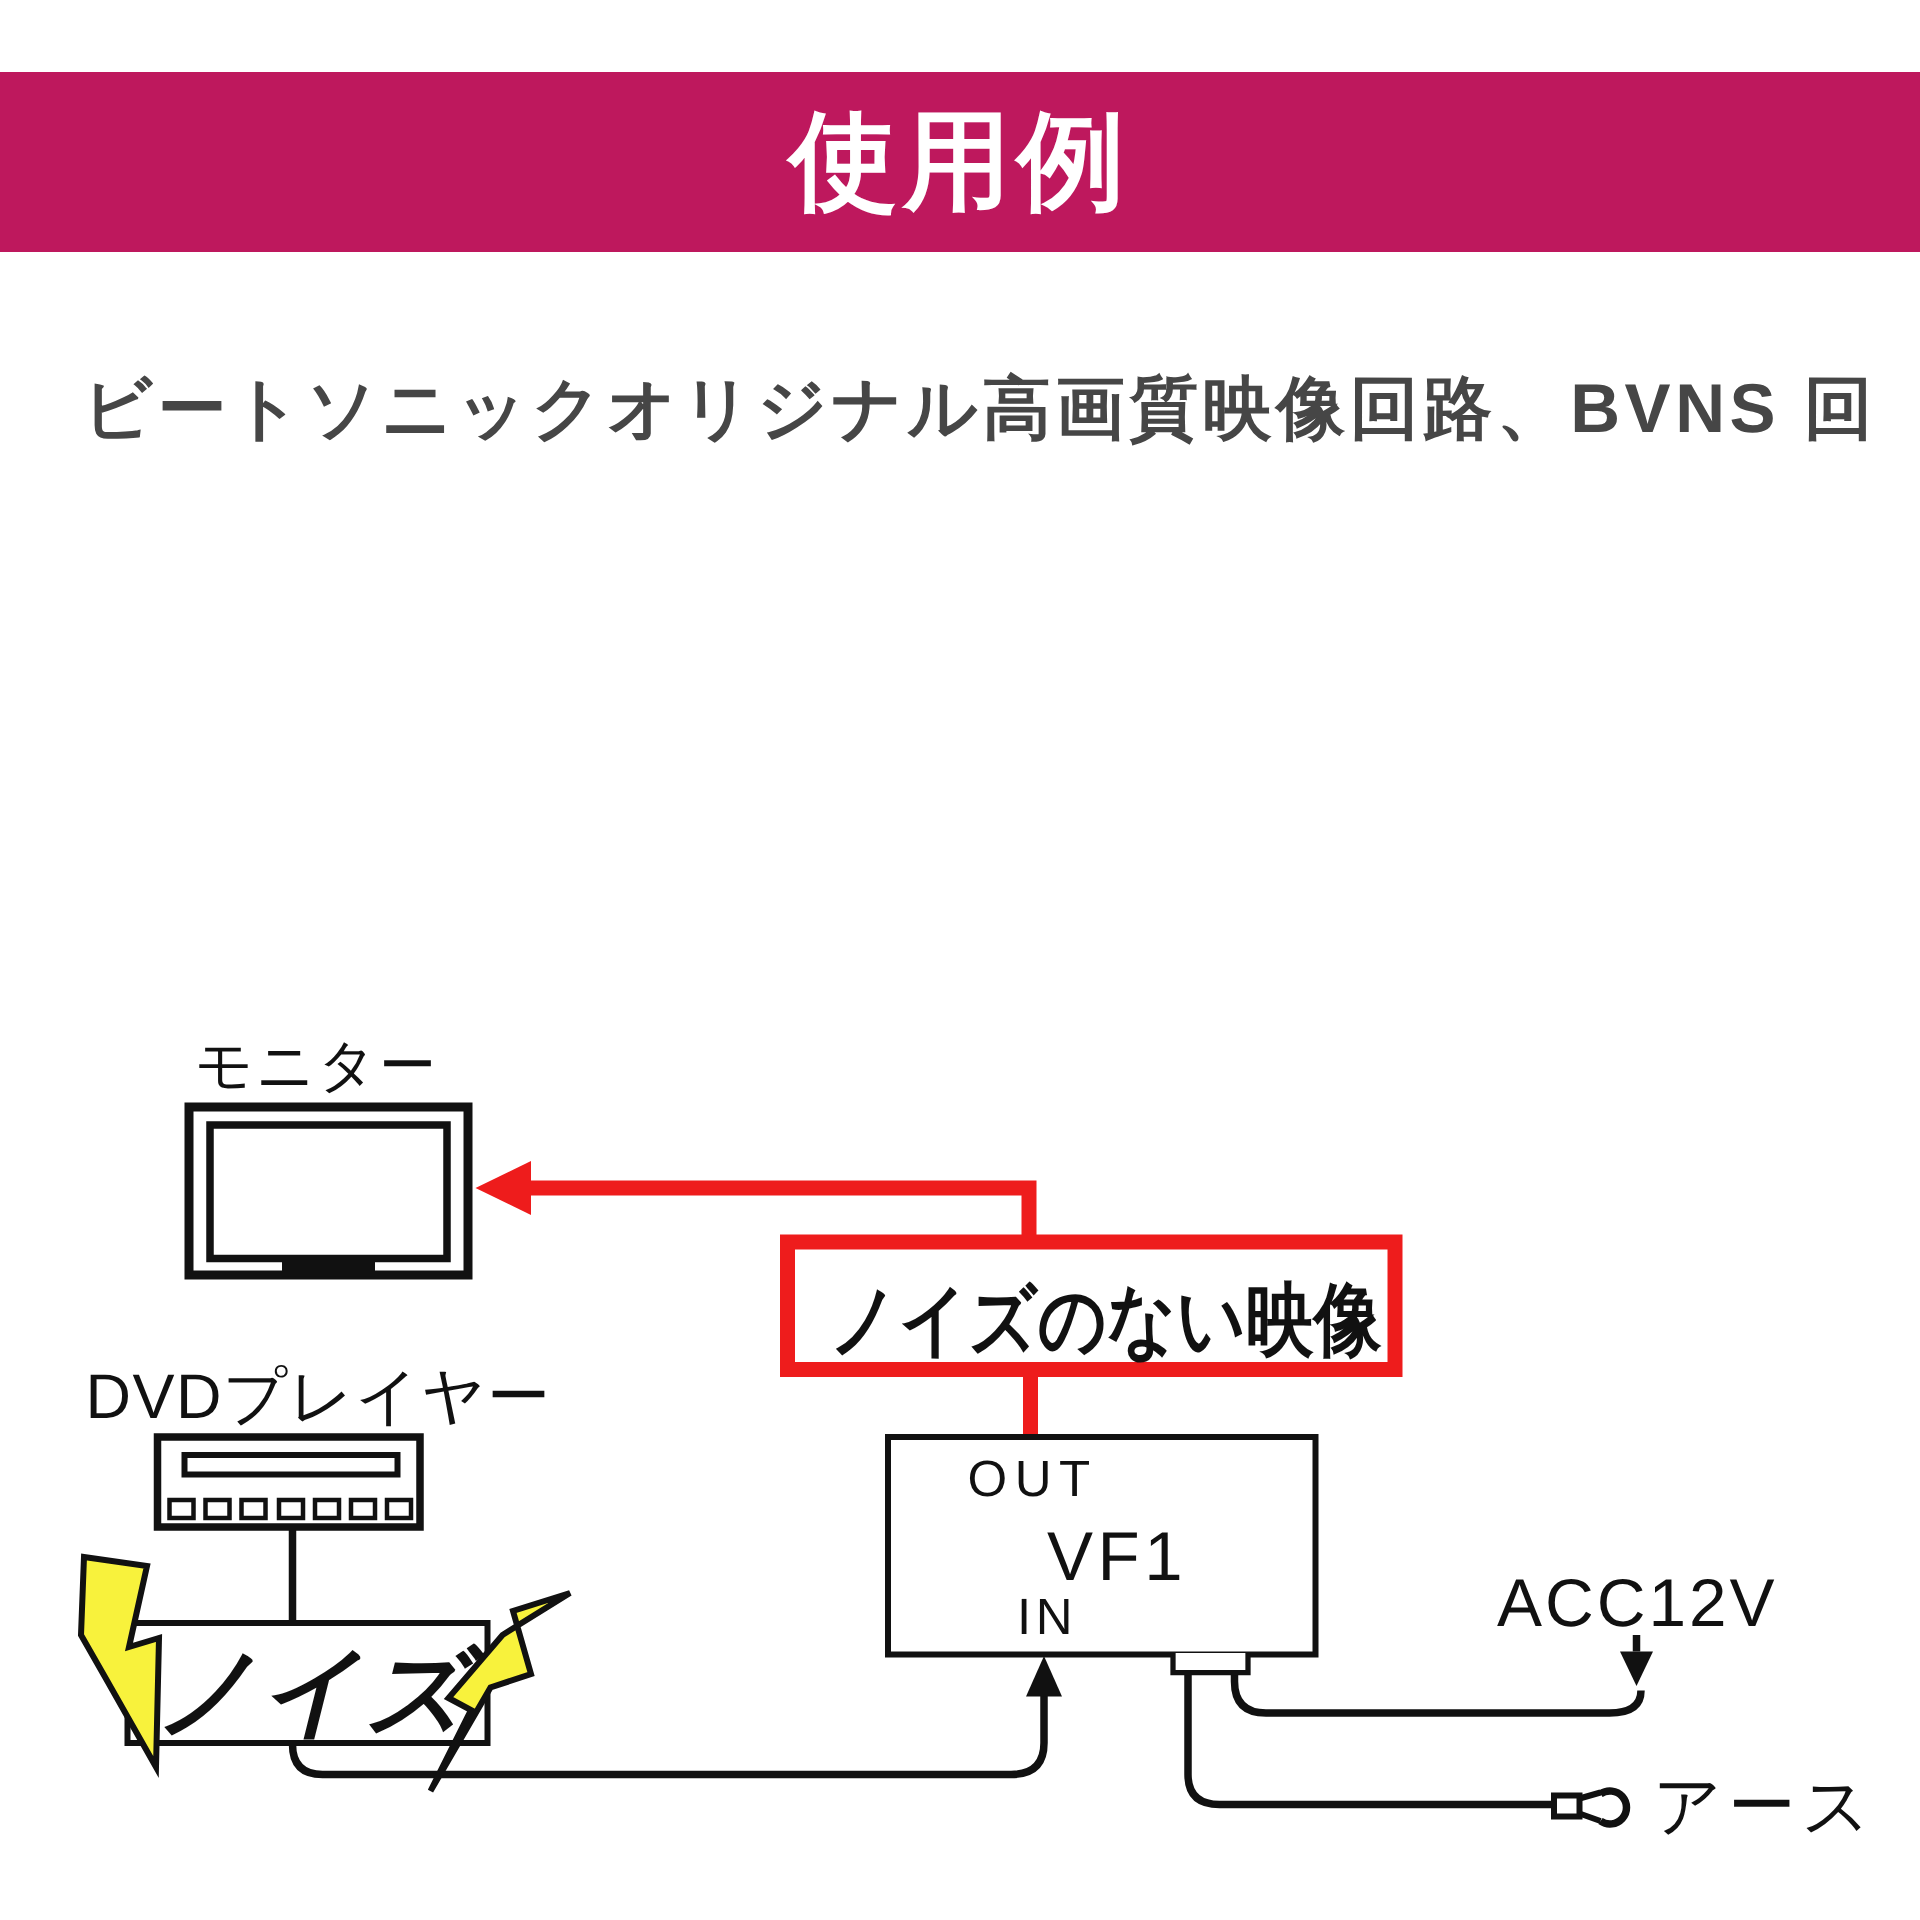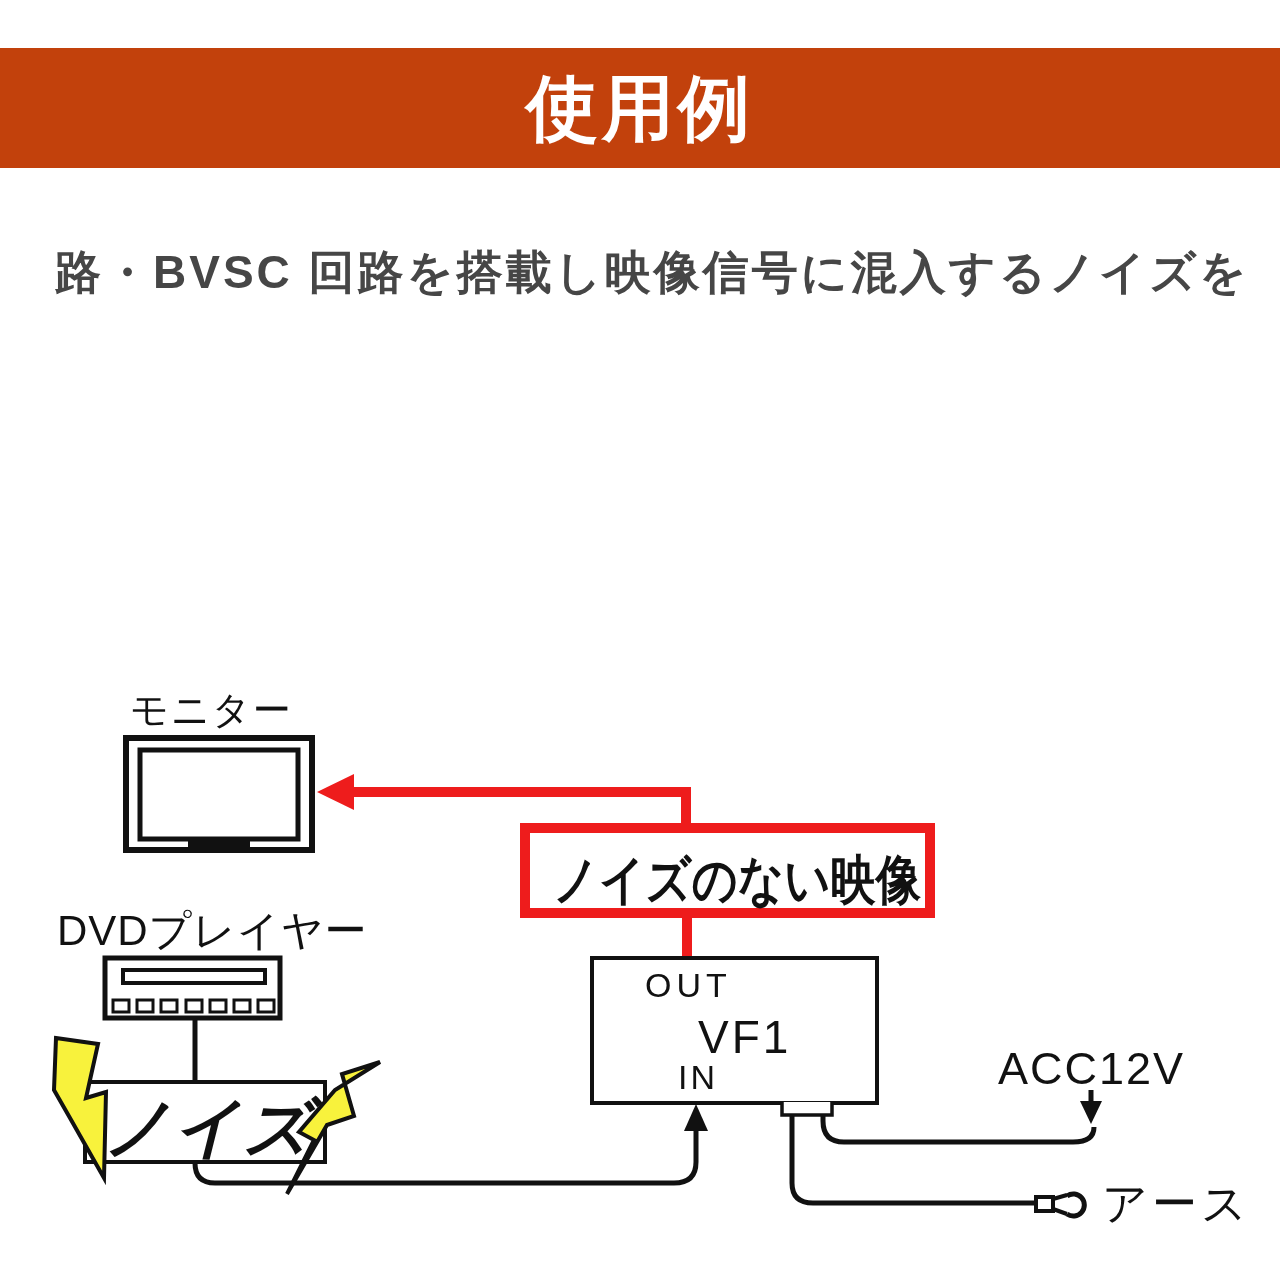--- a/index.html
+++ b/index.html
@@ -2,21 +2,21 @@
 <html><head>
 <meta charset="utf-8">
 <style>
   html,body{margin:0;padding:0;background:#fff;}
   body{
     width:1280px;height:1280px;position:relative;overflow:hidden;
     font-family:"Liberation Sans","DejaVu Sans",sans-serif;
   }
   .header-bar{
     position:absolute;left:0;top:48px;width:1280px;height:120px;
-    background:#c2410c;display:flex;align-items:center;justify-content:center;
+    background:#be185d;display:flex;align-items:center;justify-content:center;
   }
   .header-title{
     color:#fff;font-size:72px;font-weight:bold;letter-spacing:4px;line-height:1;
   }
   .intro{
     position:absolute;left:55px;top:230px;width:1172px;
     color:#464646;font-size:46px;font-weight:bold;letter-spacing:3px;
   }
   .intro .line{display:block;height:84px;line-height:84px;white-space:nowrap;}
   .diagram-wrap{position:absolute;left:0;top:640px;width:1176px;height:640px;}
@@ -26,21 +26,21 @@
   }
 </style>
 </head>
 <body>
 
 <div class="header-bar">
   <span class="header-title">使用例</span>
 </div>
 
 <div class="intro">
-  <span class="line">路・BVSC 回路を搭載し映像信号に混入するノイズを</span>
+  <span class="line">ビートソニックオリジナル高画質映像回路、BVNS 回</span>
 </div>
 
 <div class="diagram-wrap">
 <svg width="1280" height="640" viewBox="0 640 1280 640">
 
   <g stroke="#111" stroke-width="5" fill="none">
 
     <path d="M195,1018 V1082"></path>
 
     <path d="M195,1158 V1163 Q195,1183 215,1183 H674 Q696,1183 696,1162 V1128"></path>

